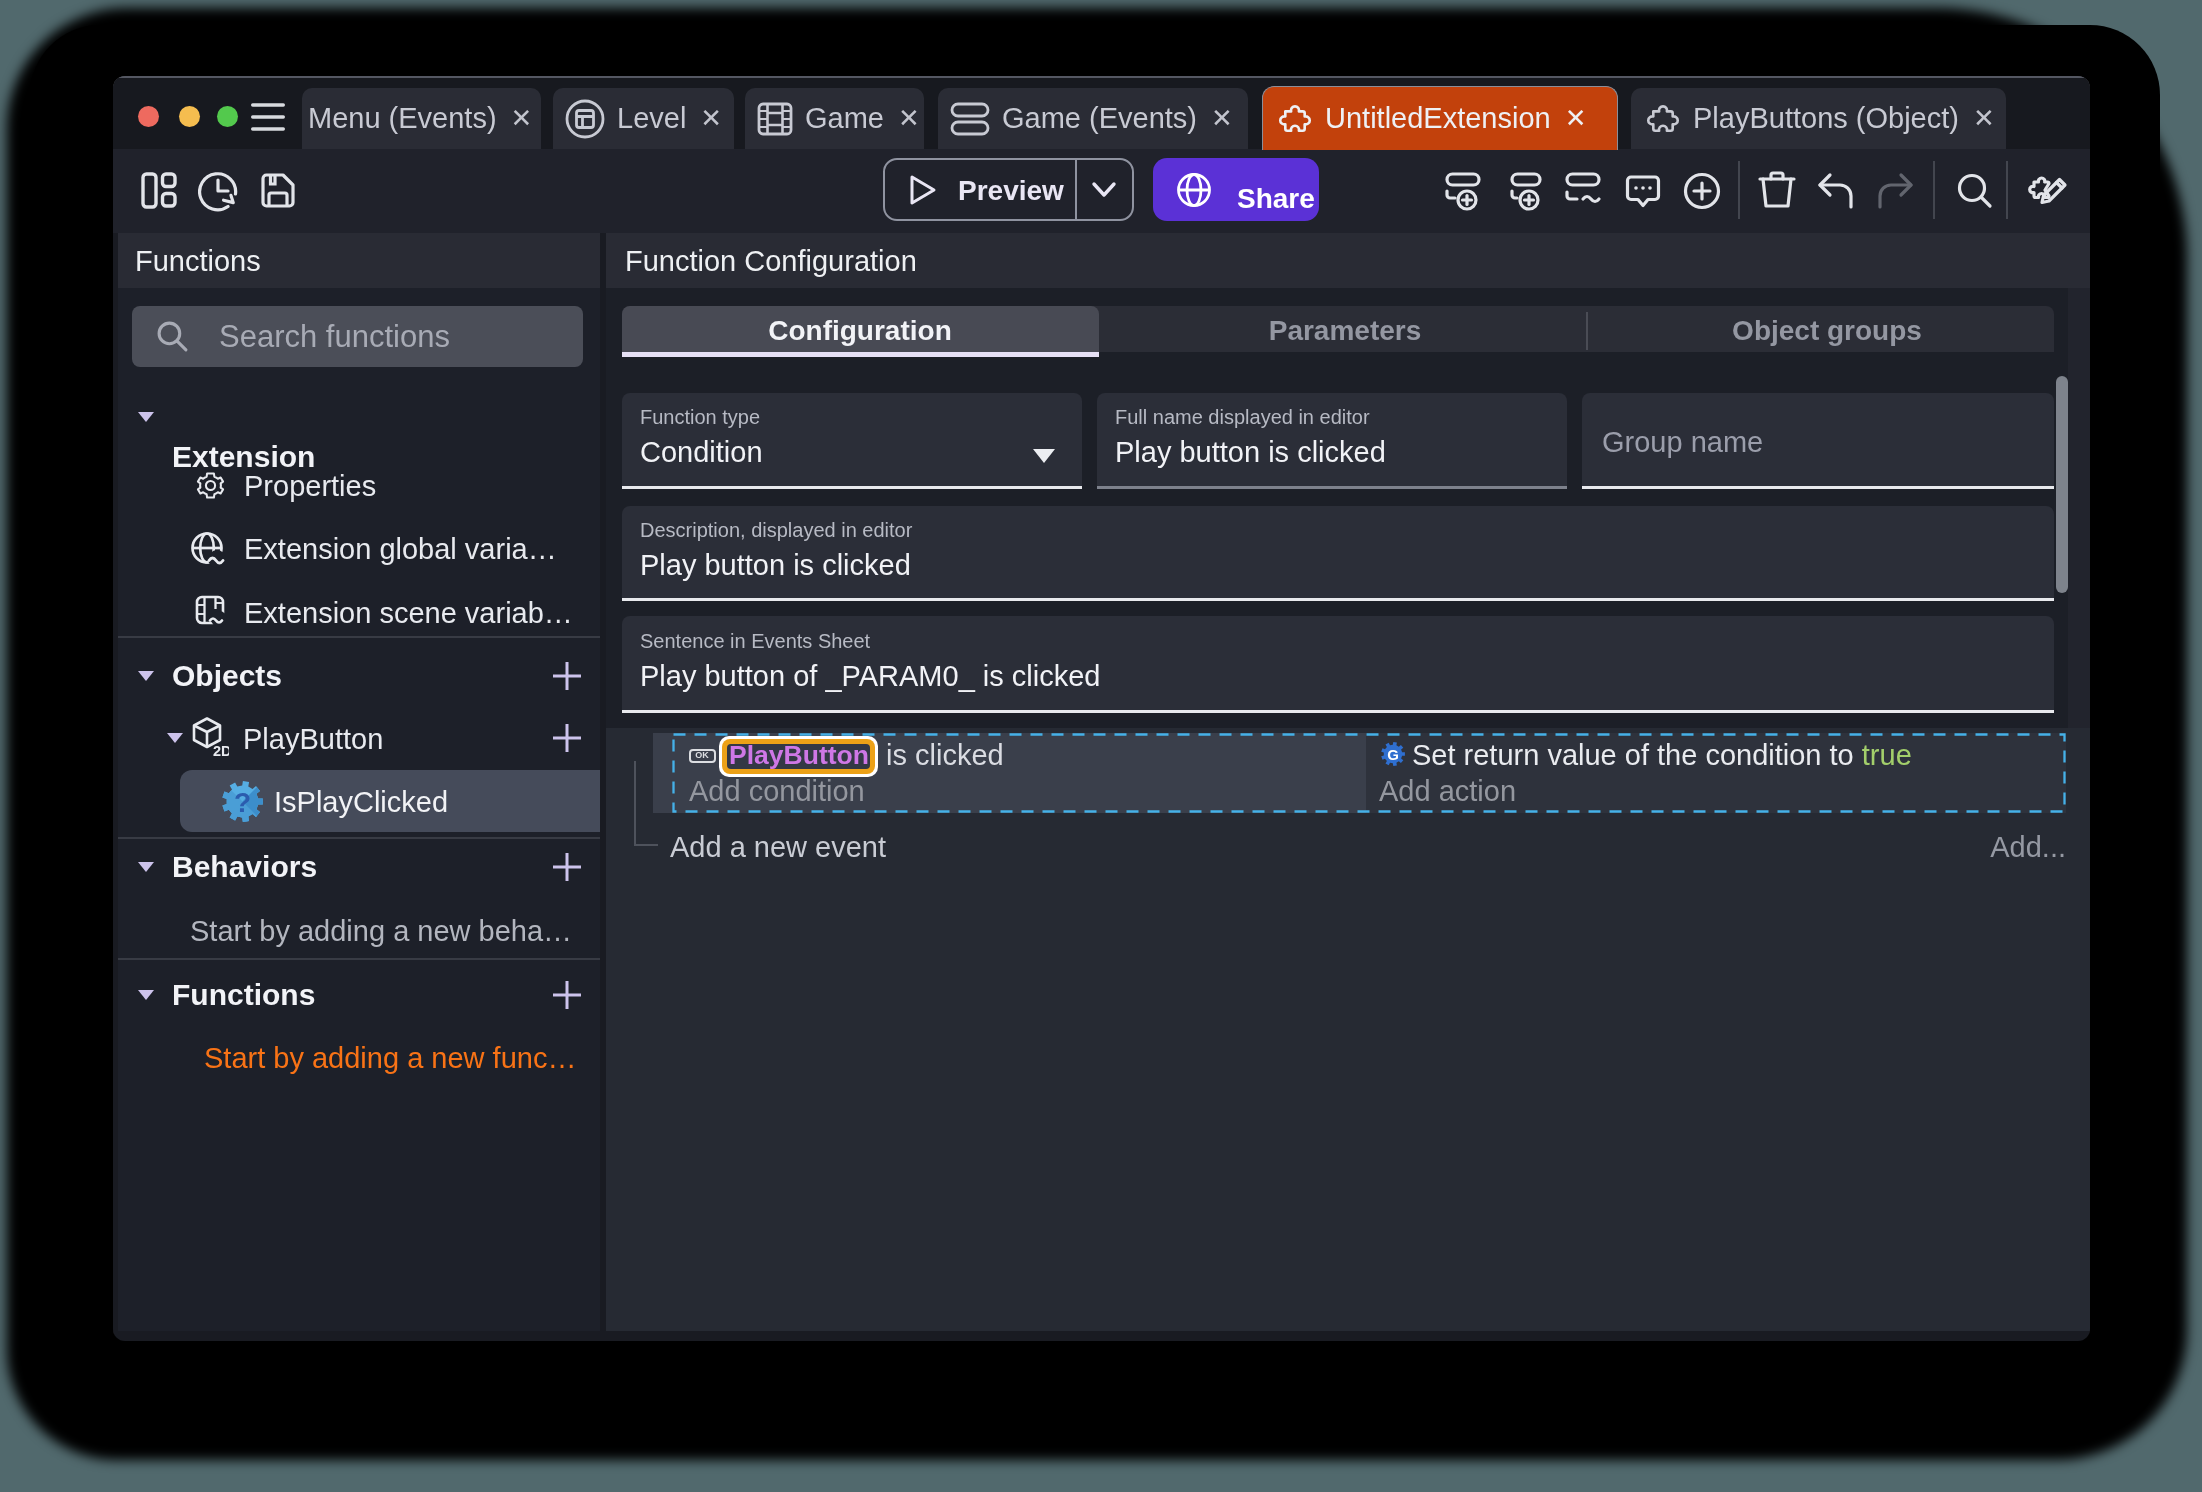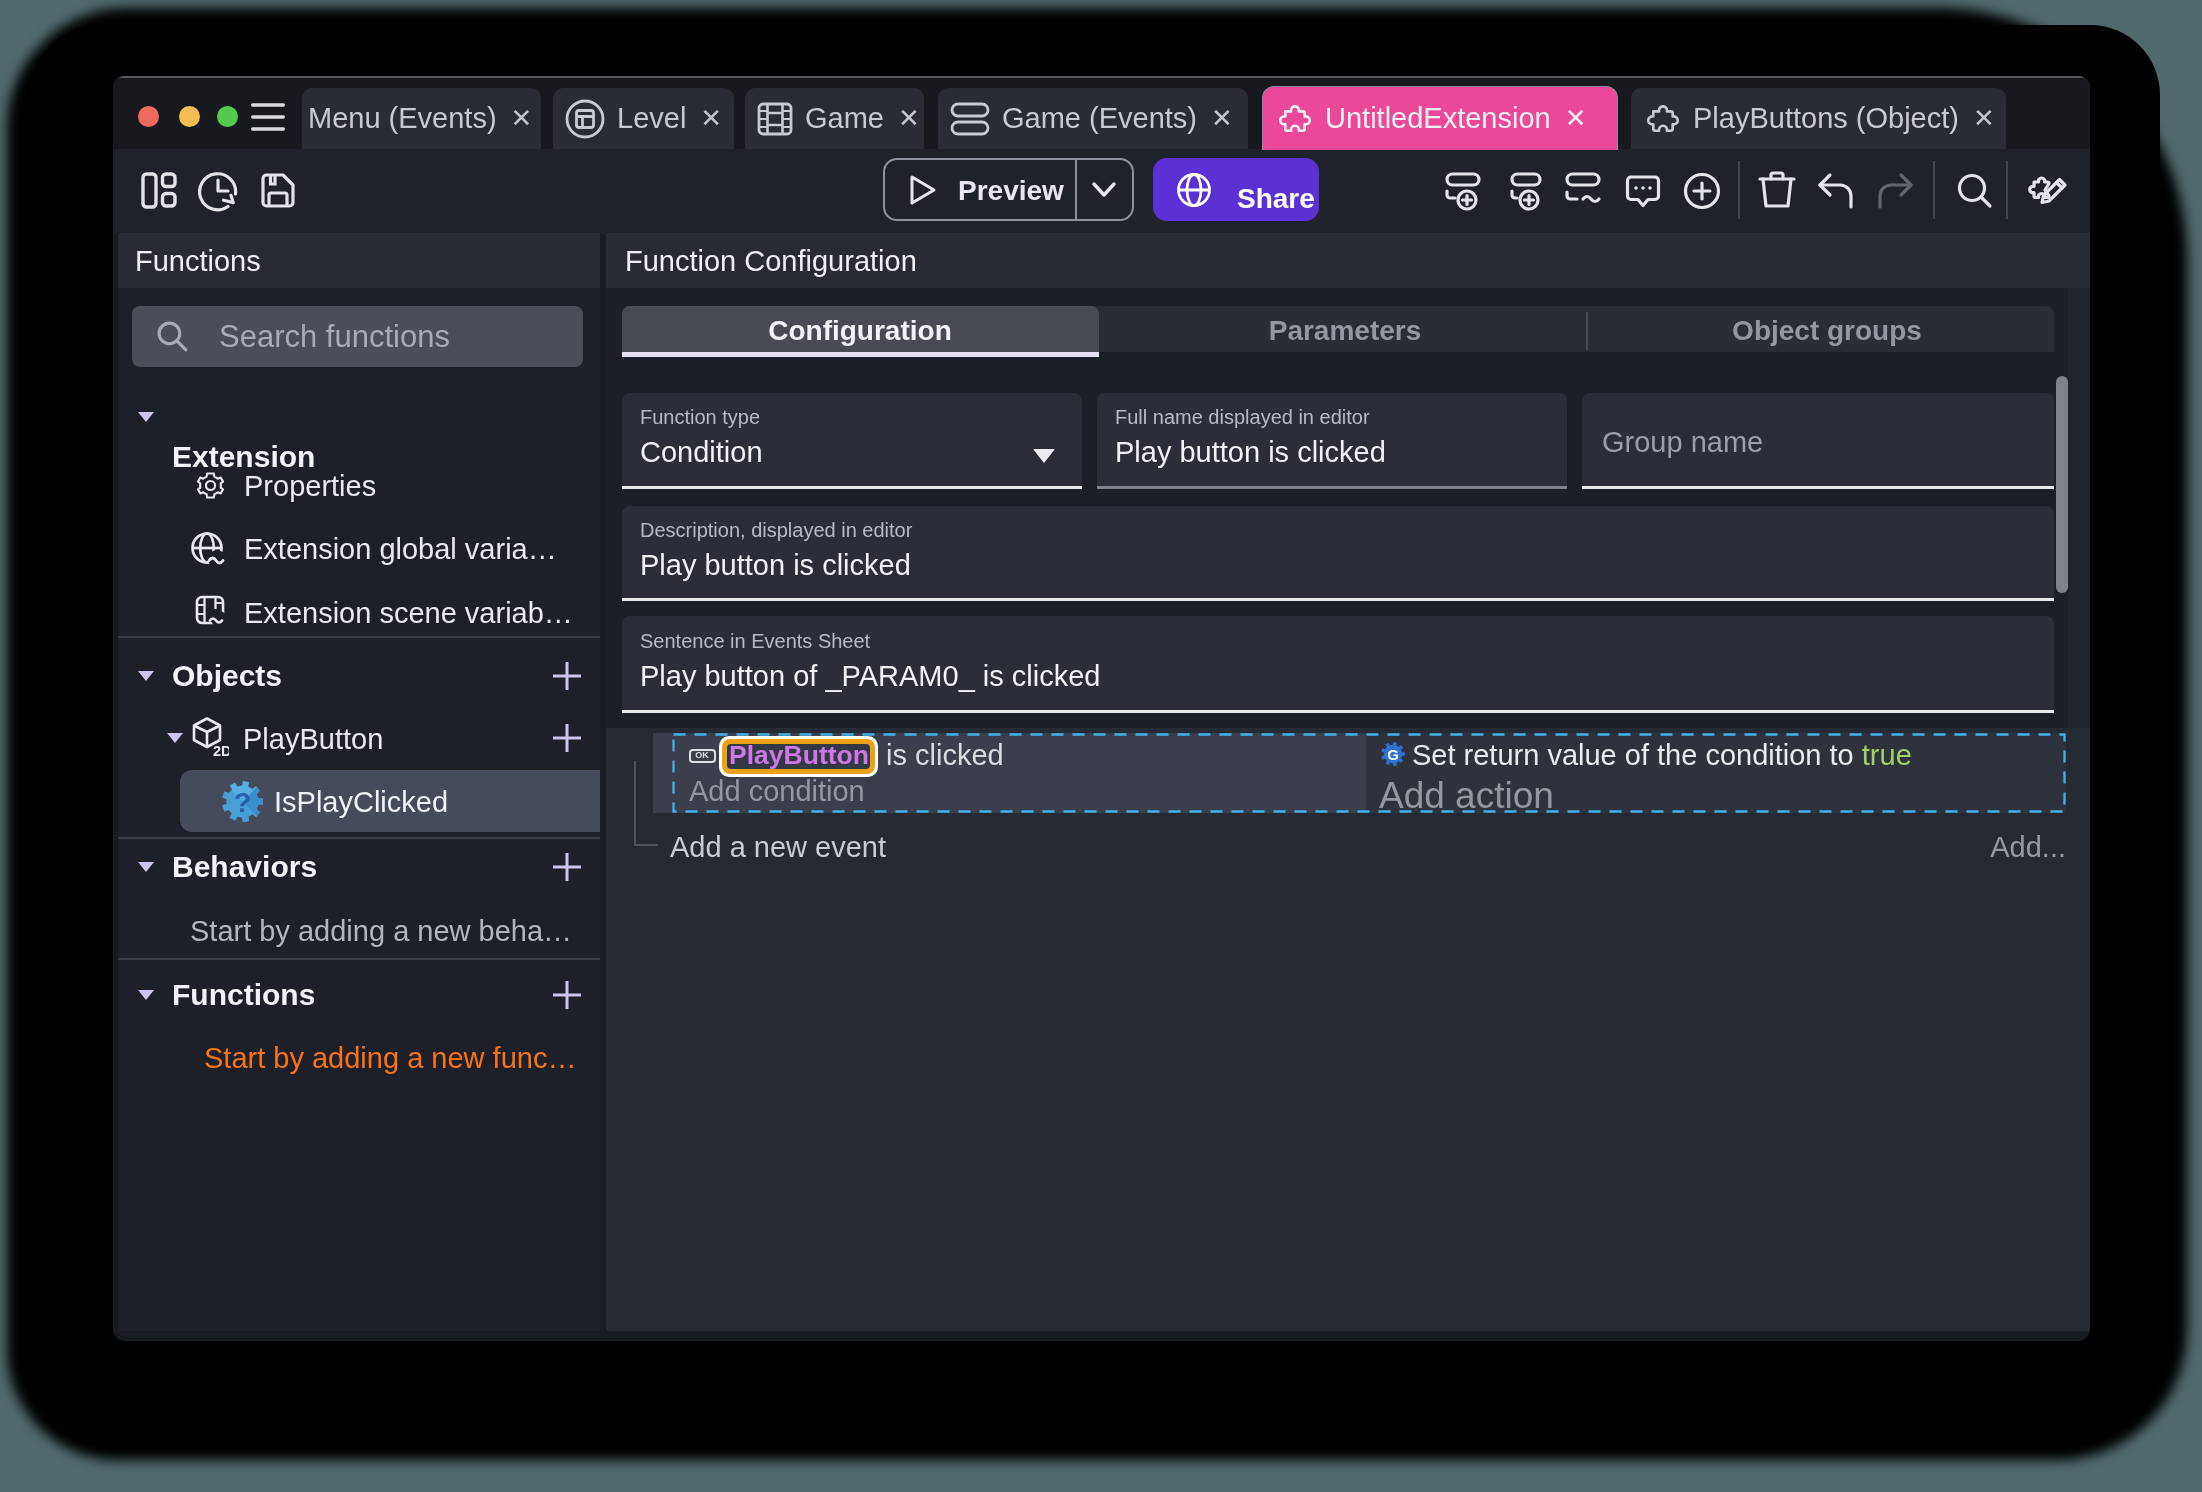--- a/index.html
+++ b/index.html
@@ -10,21 +10,21 @@
   #shadow2{position:absolute;left:30px;top:25px;width:2130px;height:1410px;
           background:#000;border-radius:70px;}
   #win{position:absolute;left:113px;top:76px;width:1977px;height:1265px;
        background:#191b22;border-radius:12px;overflow:hidden;
        box-shadow:inset 0 1px 0 rgba(255,255,255,0.25);}
   .abs{position:absolute;}
   .txt{position:absolute;white-space:nowrap;}
   .light{width:21px;height:21px;border-radius:50%;}
   .tab{position:absolute;top:12px;height:61px;background:#2a2c35;border-radius:10px 10px 0 0;
        display:flex;align-items:center;color:#c8cad3;}
-  .tab.active{top:10px;height:63px;background:#ec4899;
+  .tab.active{top:10px;height:63px;background:#c2410c;
        border:1.5px solid #8b8e99;border-bottom:none;border-radius:12px 12px 0 0;z-index:3;}
   .tlab{font-size:29px;margin-left:12px;}
   .tx{font-size:26px;margin-left:14px;color:#c2c4cd;}
   .tbi{z-index:4;}
   .tbi .s{fill:none;stroke:#e2e4e9;stroke-width:3.2;stroke-linecap:round;stroke-linejoin:round;}
   .tbi circle.s, .tbi rect.s{stroke-linecap:butt;}
   .tri{width:18px;height:14px;}
   .plus{width:32px;height:32px;}
   .div1{left:5px;width:482px;height:2px;background:#383b44;}
   .fld{position:absolute;background:#2b2e38;border-radius:8px 8px 0 0;}
@@ -357,20 +357,20 @@
     <div class="abs" style="left:614px;top:668px;width:143px;height:25px;background:#333845;border-radius:4px;"></div>
     <div class="txt" style="left:686px;top:664px;font-size:26.5px;font-weight:bold;color:#ce77e6;transform:translateX(-50%);">PlayButton</div>
     <div class="txt" style="left:773px;top:663px;font-size:29px;color:#dadce2;">is clicked</div>
     <div class="txt" style="left:576px;top:699px;font-size:29px;color:#94979f;">Add condition</div>
 
     <svg class="abs" style="left:1268px;top:666px;" width="24" height="24" viewBox="0 0 24 24">
       <path d="M 23.9 10.2 L 23.9 13.8 L 21.1 13.8 L 20.1 16.5 L 22.3 18.2 L 19.9 21.0 L 17.8 19.2 L 15.4 20.7 L 15.9 23.4 L 12.3 24.0 L 11.8 21.3 L 9.0 20.8 L 7.7 23.2 L 4.5 21.4 L 5.9 19.0 L 4.0 16.8 L 1.5 17.8 L 0.2 14.3 L 2.8 13.4 L 2.8 10.6 L 0.2 9.7 L 1.5 6.2 L 4.0 7.2 L 5.9 5.0 L 4.5 2.6 L 7.7 0.8 L 9.0 3.2 L 11.8 2.7 L 12.3 0.0 L 15.9 0.6 L 15.4 3.3 L 17.8 4.8 L 19.9 3.0 L 22.3 5.8 L 20.1 7.5 L 21.1 10.2 Z" fill="#2f6fd0"></path>
       <text x="12" y="17.5" font-size="15" font-weight="bold" fill="#fff" text-anchor="middle" font-family="Liberation Sans,sans-serif">G</text>
     </svg>
     <div class="txt" style="left:1299px;top:663px;font-size:29px;color:#e9ebef;">Set return value of the condition to <span style="color:#a3cf6b;">true</span></div>
-    <div class="txt" style="left:1266px;top:699px;font-size:37px;color:#94979f;">Add action</div>
+    <div class="txt" style="left:1266px;top:699px;font-size:29px;color:#94979f;">Add action</div>
 
     <div class="abs" style="left:521px;top:685px;width:2px;height:85px;background:#4e525c;"></div>
     <div class="abs" style="left:521px;top:768px;width:24px;height:2px;background:#4e525c;"></div>
     <div class="txt" style="left:557px;top:755px;font-size:29px;color:#c9ccd4;">Add a new event</div>
     <div class="txt" style="left:1953px;top:755px;font-size:29px;color:#9599a3;transform:translateX(-100%);">Add...</div>
   </div>
 </div>
 
 </body></html>

